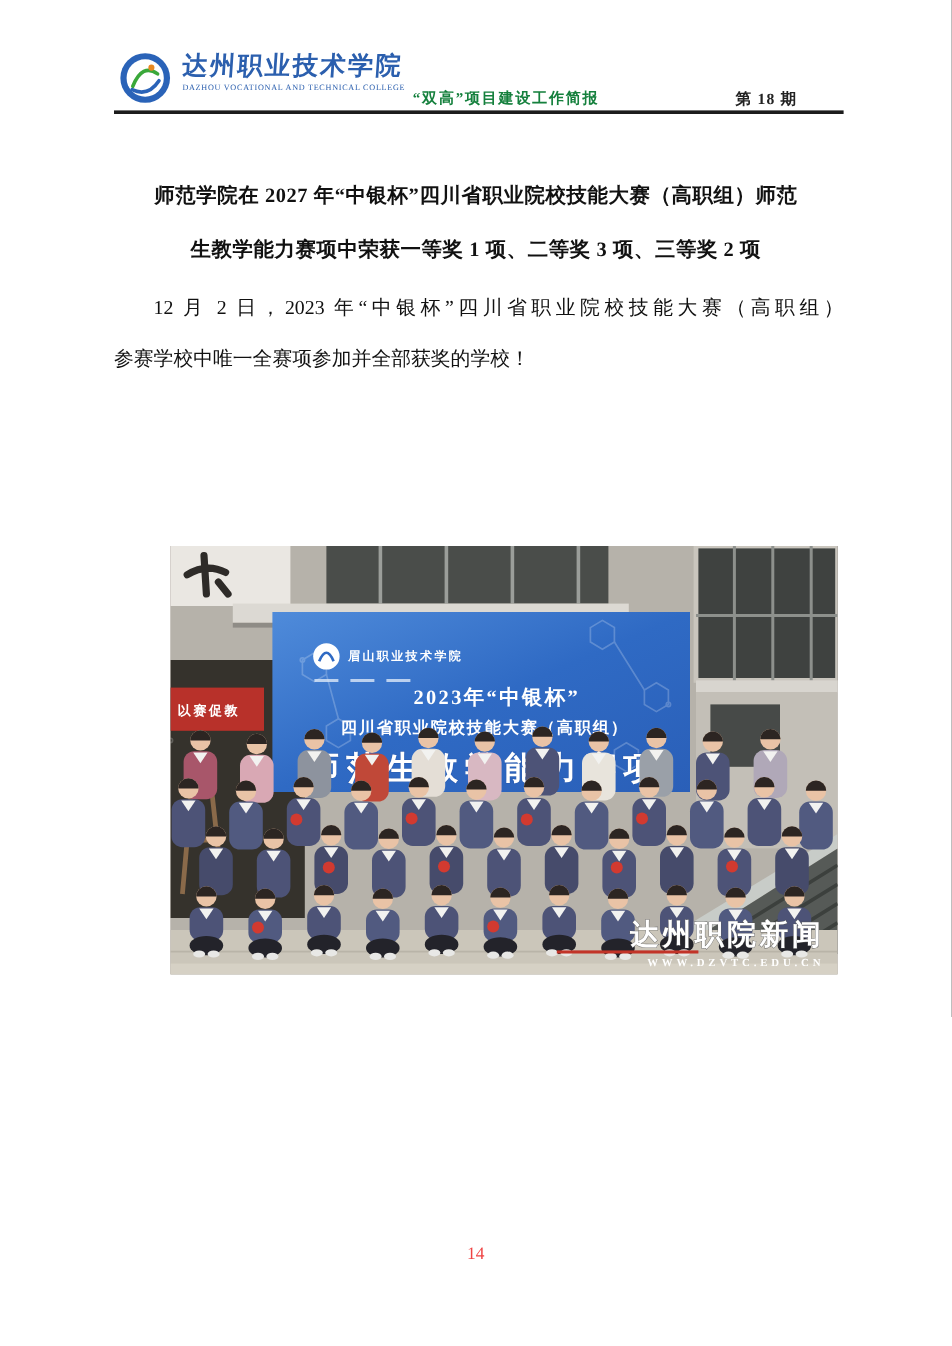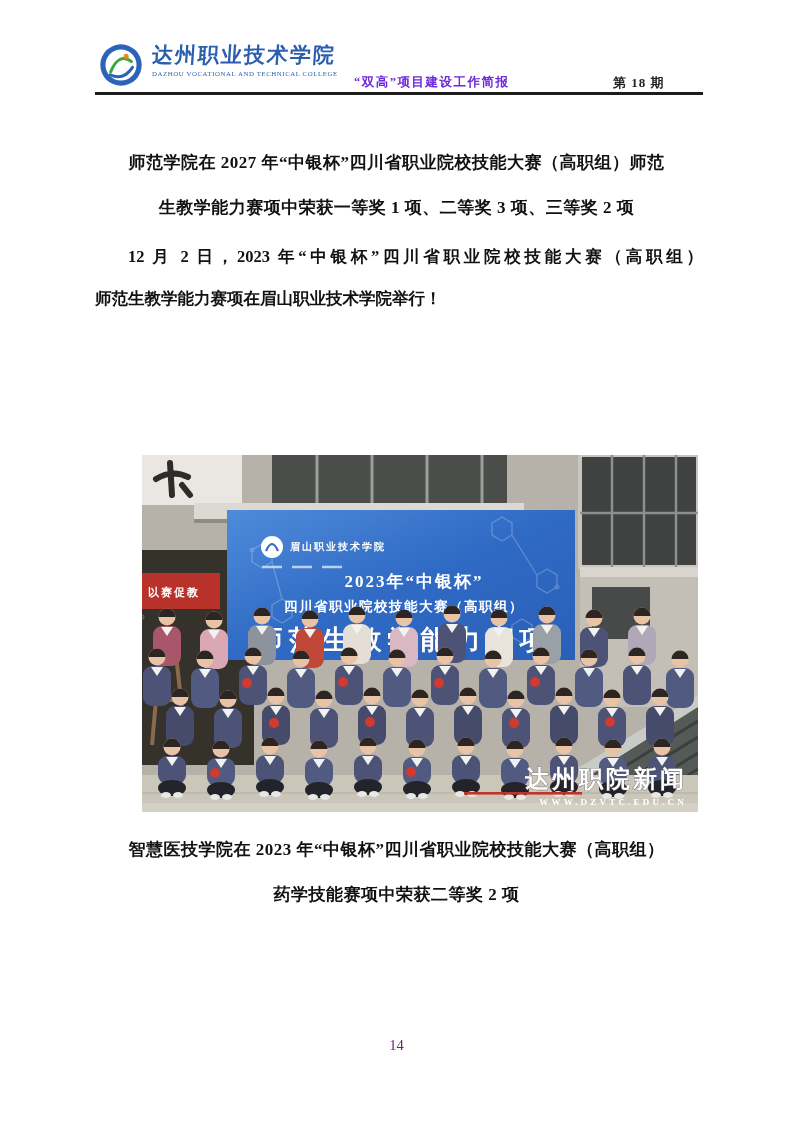--- a/index.html
+++ b/index.html
@@ -20,41 +20,41 @@
   .logo-cn{
     font-size:21px;font-weight:bold;color:#2b5fae;
     letter-spacing:2px;transform:skewX(-4deg);
     font-family:"DejaVu Serif","Liberation Serif",serif;
     line-height:26px;white-space:nowrap;
   }
   .logo-en{
     font-size:6.8px;color:#2b5fae;letter-spacing:0.6px;
     font-family:"Liberation Serif",serif;white-space:nowrap;margin-top:2px;
   }
-  .hdr-mid{left:344px;top:74px;font-size:12.5px;letter-spacing:1.5px;font-weight:bold;color:#6d28d9;white-space:nowrap;margin-left:10px;}
+  .hdr-mid{left:344px;top:74px;font-size:12.5px;letter-spacing:1.5px;font-weight:bold;color:#15803d;white-space:nowrap;}
   .hdr-issue{left:613px;top:74px;font-size:13px;font-weight:bold;letter-spacing:1px;color:#222;white-space:nowrap;text-align:center;}
   .hdr-rule{left:95px;top:92px;width:608px;height:2.6px;background:#1c1c1c;}
 
   
   .title-block{left:88px;width:617px;text-align:center;font-weight:bold;font-size:17px;line-height:45px;letter-spacing:0.5px;white-space:nowrap;}
   .t1{top:140px;}
   .t2{top:827px;}
 
   
   .para{left:95px;top:236px;width:608px;font-size:16.5px;line-height:42px;}
-  .para-line{text-align:justify;text-align-last:justify;white-space:nowrap;font-weight:bold;}
+  .para-line{text-align:justify;text-align-last:justify;white-space:nowrap;}
   .para-line.first{text-indent:33px;}
   .para-line.last{text-align-last:left;}
 
   
   .photo{left:142px;top:455px;width:556px;height:357px;background:#b9b5ad;}
   .photo svg{display:block;width:556px;height:357px;}
 
   
-  .page-num{left:0;top:1037px;width:793px;text-align:center;font-size:14.5px;color:#701a75;}
+  .page-num{left:0;top:1037px;width:793px;text-align:center;font-size:14.5px;color:#ef4444;}
 </style>
 </head>
 <body>
 
 <div class="page">
 
   <div class="abs logo-wrap">
     <svg class="emblem" viewBox="-20 -20 40 40">
       <circle cx="0" cy="0" r="18" fill="#2a63b8"></circle>
       <circle cx="0" cy="0" r="13.5" fill="#ffffff"></circle>
@@ -71,21 +71,21 @@
   <div class="abs hdr-issue">第 18 期</div>
   <div class="abs hdr-rule"></div>
 
   <div class="abs title-block t1">
     <div>师范学院在 2027 年“中银杯”四川省职业院校技能大赛（高职组）师范</div>
     <div>生教学能力赛项中荣获一等奖 1 项、二等奖 3 项、三等奖 2 项</div>
   </div>
 
   <div class="abs para">
     <div class="para-line first">12 月 2 日，2023 年“中银杯”四川省职业院校技能大赛（高职组）</div>
-    <div class="para-line last">师范生教学能力赛项在眉山职业技术学院举行！</div>
+    <div class="para-line last">参赛学校中唯一全赛项参加并全部获奖的学校！</div>
   </div>
 
   <div class="abs photo">
     <svg viewBox="0 0 556 357">
       <defs>
         <linearGradient id="bgrad" x1="0" y1="0" x2="1" y2="1">
           <stop offset="0" stop-color="#4f8bda"></stop>
           <stop offset="0.5" stop-color="#2f6ac4"></stop>
           <stop offset="1" stop-color="#2a5fb8"></stop>
         </linearGradient>
@@ -220,20 +220,16 @@
       </g>
 
       <g>
         <text x="545" y="332" font-size="24" fill="#ffffff" font-weight="bold" text-anchor="end" letter-spacing="3" stroke="#5a5a5a" stroke-width="0.6" paint-order="stroke">达州职院新闻</text>
         <rect x="322" y="337" width="118" height="2.6" fill="#c23428"></rect>
         <text x="545" y="350" font-size="9" fill="#ffffff" font-weight="bold" text-anchor="end" letter-spacing="3.2">WWW.DZVTC.EDU.CN</text>
       </g>
     </svg>
   </div>
 
-  <div class="abs title-block t2">
-    <div>智慧医技学院在 2023 年“中银杯”四川省职业院校技能大赛（高职组）</div>
-    <div>药学技能赛项中荣获二等奖 2 项</div>
-  </div>
 
   <div class="abs page-num">14</div>
 
 </div>
 
 </body></html>

